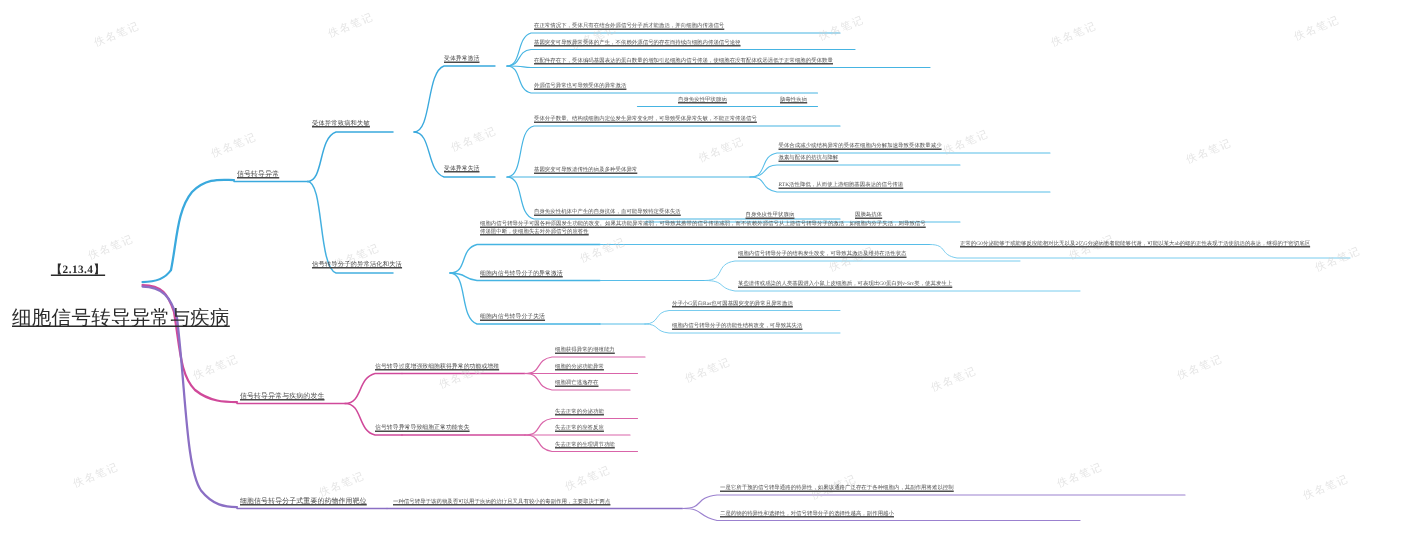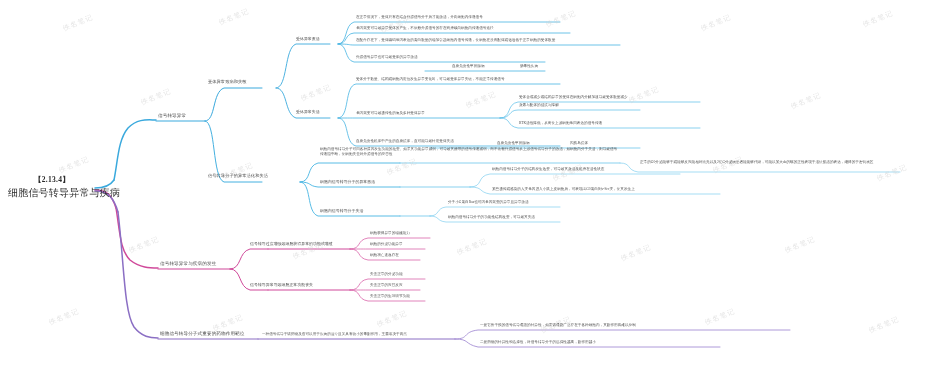--- a/index.html
+++ b/index.html
@@ -7,31 +7,31 @@
     width:950px;height:370px;
     background:#ffffff;
     font-family:"Liberation Serif","DejaVu Serif",serif;
     overflow:hidden;
     position:relative;
   }
   #stage{position:absolute;left:0;top:0;width:950px;height:370px;overflow:hidden;}
   svg.links{position:absolute;left:0;top:0;width:950px;height:370px;pointer-events:none;}
 
   .node{position:absolute;white-space:nowrap;line-height:1.15;color:#3c3c3c;}
-  .node .txt{display:block;}
+  .node .txt{display:block;text-decoration:underline;}
 
   
   .root{
     text-align:center;
     font-size:8.5px;
     color:#2b2b2b;
     letter-spacing:.2px;
   }
   .root .l1{font-size:7.5px;font-weight:bold;letter-spacing:.3px;}
-  .root .l2{font-size:10px;margin-top:2px;}
+  .root .l2{font-size:13px;margin-top:20px;}
 
   
   .lvl1{font-size:4.6px;color:#474747;letter-spacing:.1px;}
   .lvl2{font-size:4.2px;color:#474747;letter-spacing:.1px;}
   .lvl3{font-size:3.9px;color:#4a4a4a;letter-spacing:.05px;}
   .lvl4{font-size:3.6px;color:#4f4f4f;letter-spacing:.03px;}
   .wrap2{white-space:normal;line-height:1.45;}
 
   
   .wm{

